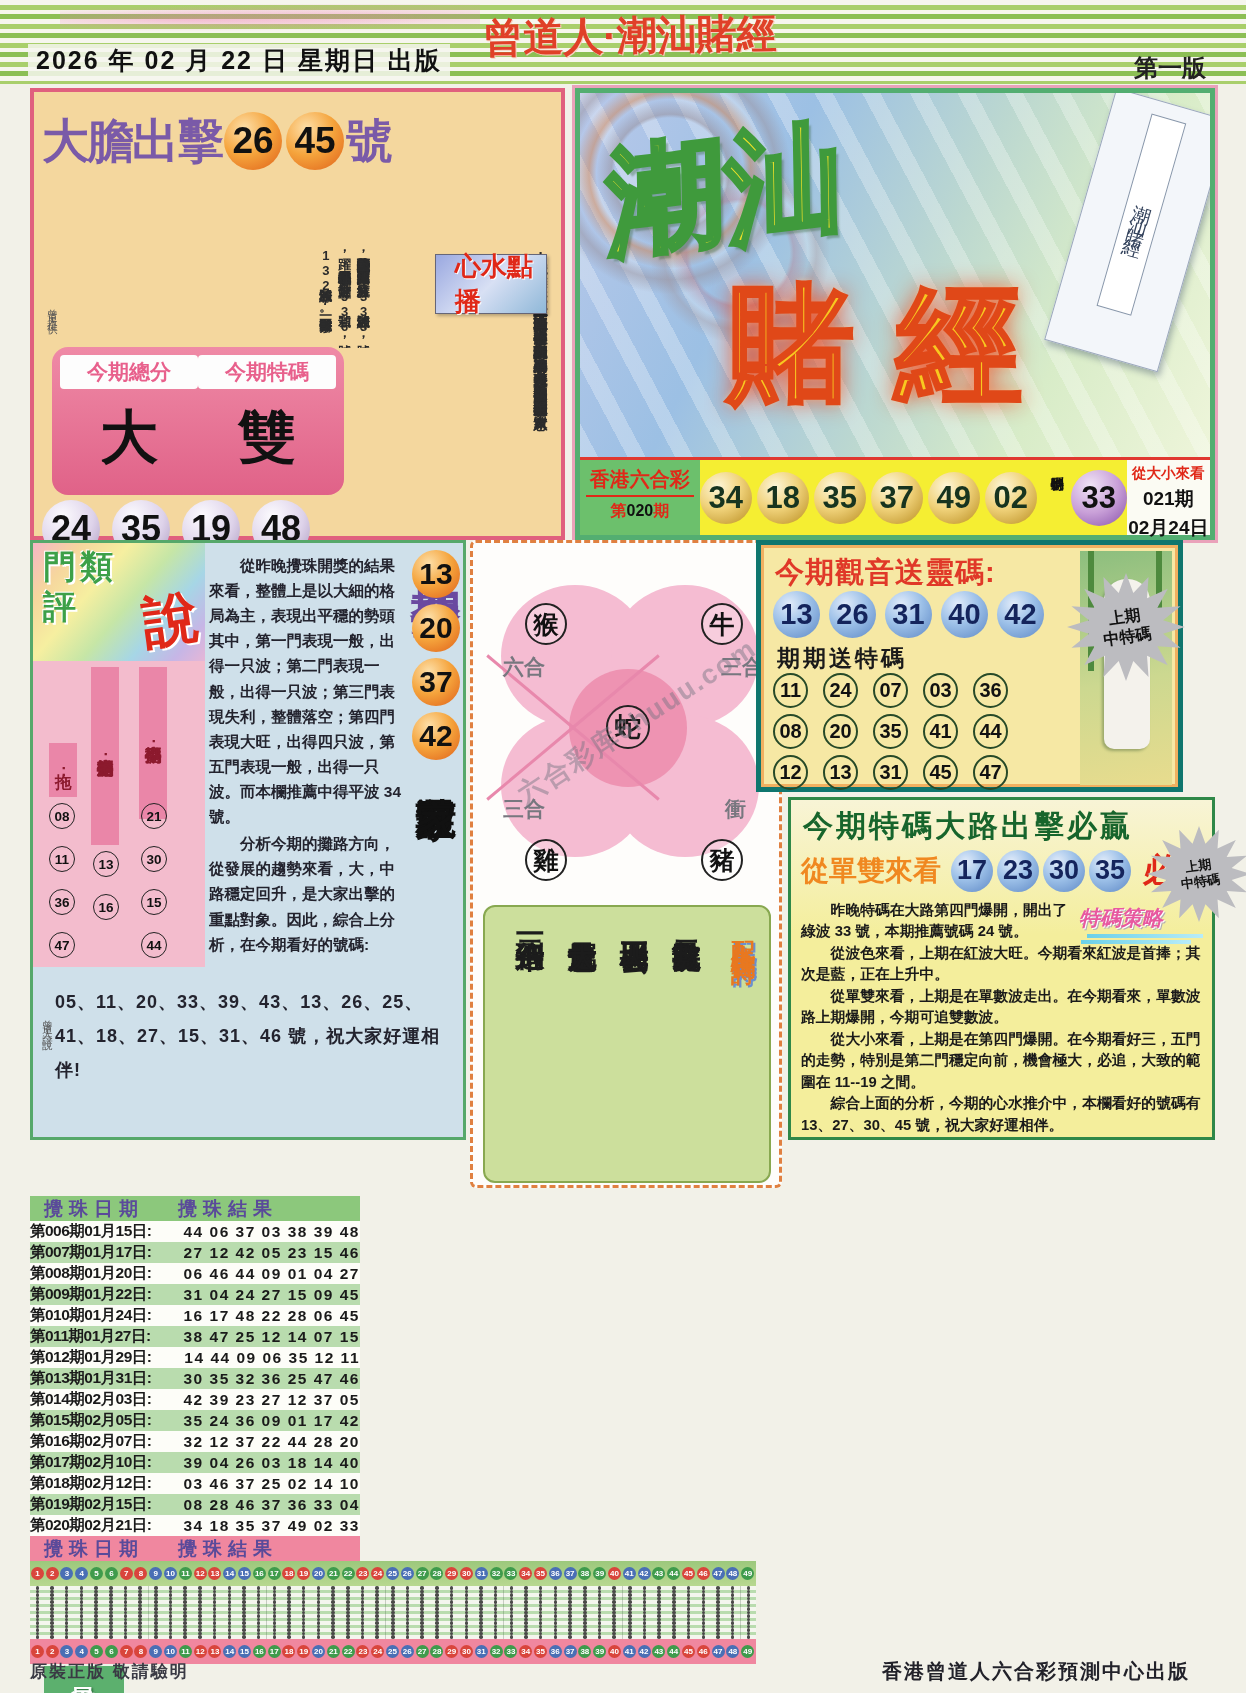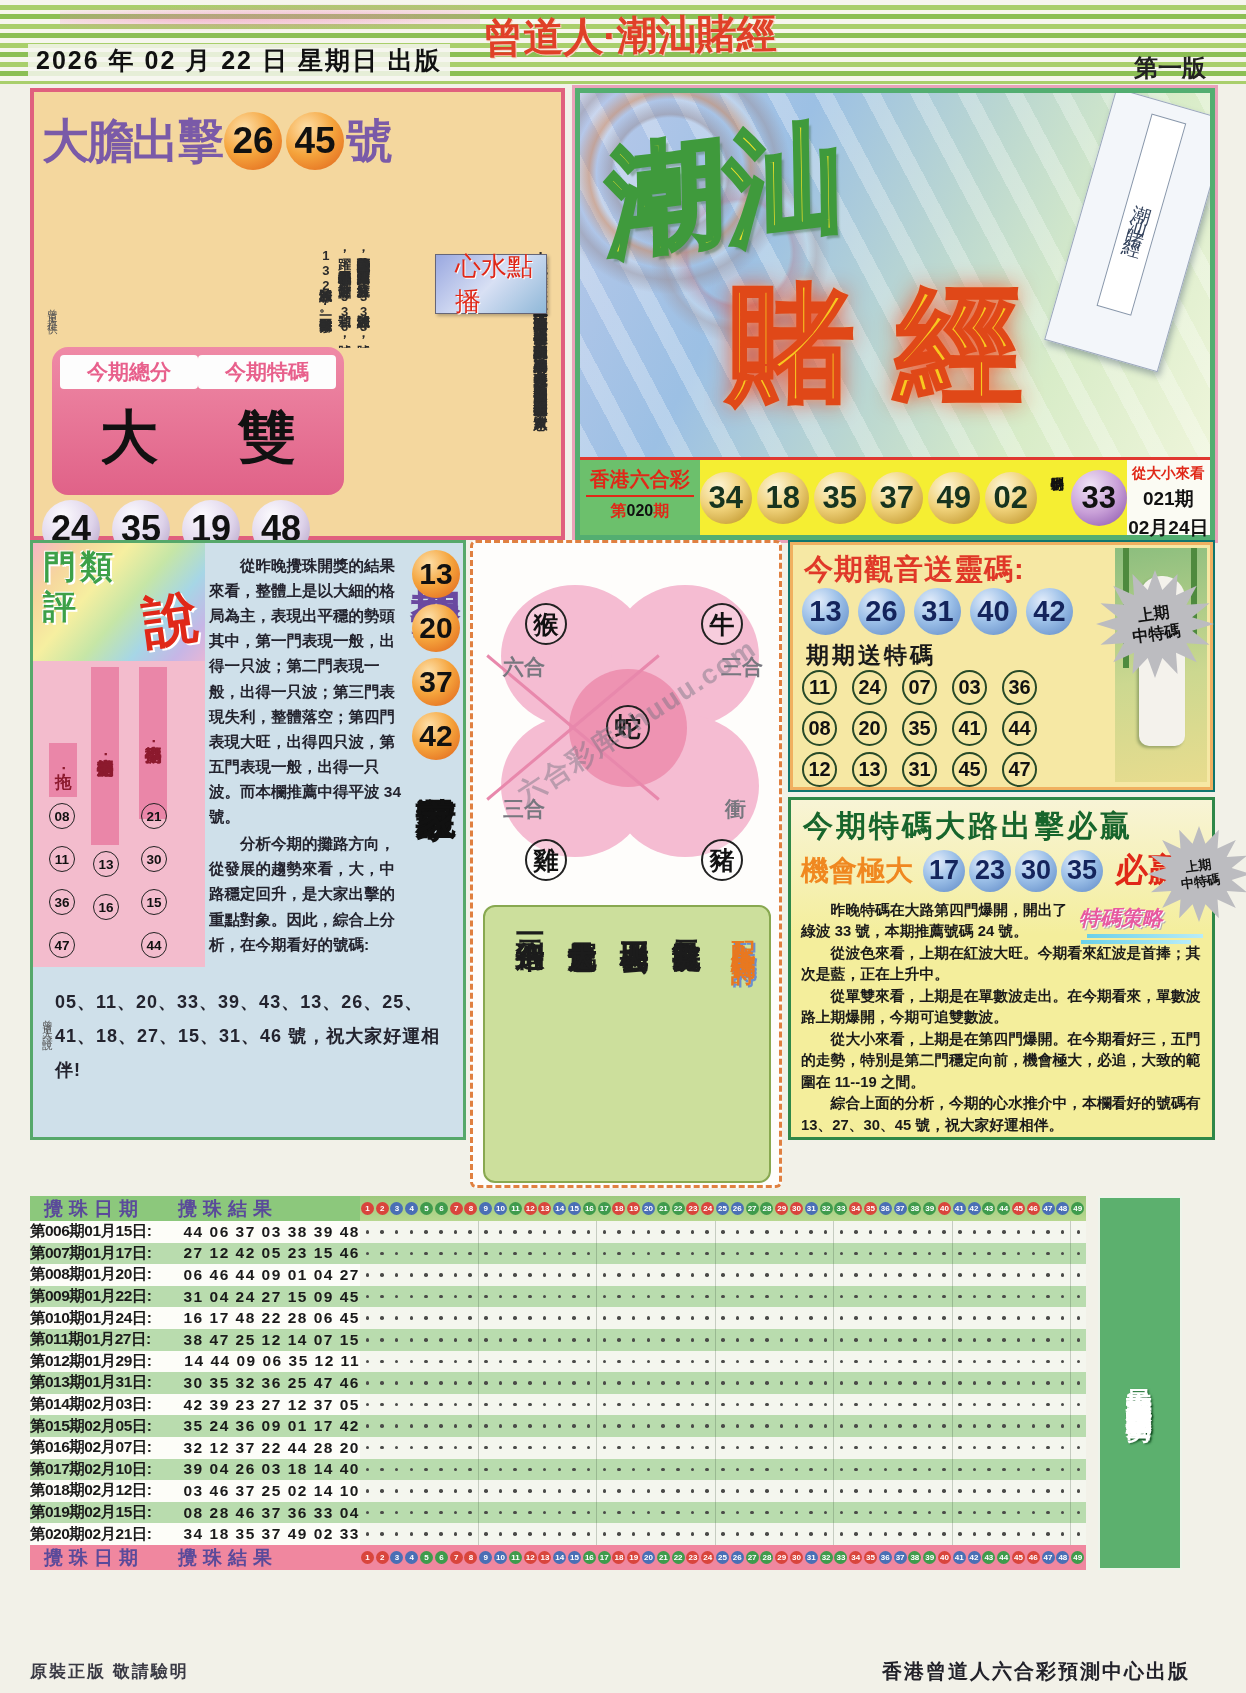--- a/index.html
+++ b/index.html
@@ -30,21 +30,21 @@
   
   #tl{position:absolute;left:30px;top:88px;width:535px;height:452px;border:4px solid #e0607e;background:#f4d79e;}
   #tl-head{position:absolute;left:8px;top:6px;right:6px;height:86px;display:flex;align-items:center;}
   #tl-head .big{font-size:47px;font-weight:900;color:#7a5aa8;letter-spacing:-2px;}
   #tl-head .ball{width:58px;height:58px;font-size:37px;margin:0 2px;}
   #tl-head .right{font-size:36px;font-weight:900;color:#111;margin-left:14px;letter-spacing:1px;}
   #tl-vr{position:absolute;right:10px;top:158px;width:212px;height:276px;font-size:14px;line-height:1.55;color:#2b2b2b;overflow:hidden;font-weight:600;}
   #tl-vl{position:absolute;left:86px;top:156px;width:252px;height:100px;font-size:13px;line-height:1.45;color:#2b2b2b;overflow:hidden;font-weight:600;}
   #tl-badge{position:absolute;right:14px;top:162px;width:112px;height:60px;display:flex;align-items:center;justify-content:center;
        background:linear-gradient(135deg,#9aa8e0,#d8e0f4 50%,#8fb8d8);border:1px solid #667;box-shadow:2px 2px 3px rgba(0,0,0,.25);}
-  #tl-badge span{font-size:26px;font-weight:400;color:#e02818;text-shadow:1px 1px 0 #fff;margin-left:19px;}
+  #tl-badge span{font-size:26px;font-weight:700;color:#e02818;text-shadow:1px 1px 0 #fff;margin-left:19px;}
   #tl-provider{position:absolute;left:12px;top:208px;height:150px;font-size:10.5px;color:#555;letter-spacing:4px;}
   #tl-score{position:absolute;left:18px;top:255px;width:292px;height:148px;background:linear-gradient(180deg,#ef8aa6,#e06288);border-radius:16px;display:flex;padding:8px;gap:0;}
   #tl-score .cell{flex:1;display:flex;flex-direction:column;}
   #tl-score .cap{background:#fdfdfd;border-radius:4px;text-align:center;font-size:21px;font-weight:900;color:#e8608c;padding:3px 0;}
   #tl-score .val{flex:1;display:flex;align-items:center;justify-content:center;font-size:58px;font-weight:900;color:#111;}
   #tl-balls{position:absolute;left:8px;top:408px;display:flex;gap:12px;}
   #tl-balls .ball{width:58px;height:58px;font-size:36px;}
 
   
   #mast{position:absolute;left:575px;top:88px;width:640px;height:452px;border:5px solid #53ae71;outline:3px solid #eaa2ba;background:#fff;}
@@ -110,21 +110,21 @@
        display:flex;align-items:center;justify-content:center;font-size:26px;font-weight:700;background:#f2a6c0;}
   #wmark{position:absolute;left:-6px;top:160px;width:340px;transform:rotate(-33deg);font-size:27px;font-weight:700;
        color:rgba(115,115,128,.45);letter-spacing:2px;text-align:center;pointer-events:none;}
   #poem{position:absolute;left:10px;top:362px;width:288px;height:278px;background:#ccdf9c;border:2px solid #88a850;border-radius:12px;}
   #poem-title{position:absolute;right:10px;top:14px;height:250px;font-size:24px;font-weight:900;color:#e87820;
        text-shadow:2px 2px 0 #6a8fd0;letter-spacing:4px;}
   #poem-body{position:absolute;left:10px;top:12px;width:218px;height:254px;writing-mode:vertical-rl;text-orientation:upright;
        white-space:pre-line;font-family:"DejaVu Serif","Liberation Serif",serif;font-size:29px;font-weight:600;color:#1c1c1c;line-height:1.8;}
 
   
-  #gy{position:absolute;left:788px;top:540px;width:427px;height:252px;border:2px solid #0f766e;box-shadow:inset 0 0 0 3px #f0b060;background:#f6e8a4;}
+  #gy{position:absolute;left:756px;top:540px;width:427px;height:252px;border:5px solid #0f766e;box-shadow:inset 0 0 0 3px #f0b060;background:#f6e8a4;}
   #gy-title{position:absolute;left:14px;top:8px;font-size:29px;font-weight:900;color:#e03828;letter-spacing:1px;}
   #gy-balls{position:absolute;left:12px;top:46px;display:flex;gap:9px;}
   #gy-balls .ball{width:47px;height:47px;font-size:29px;}
   #gy-sub{position:absolute;left:16px;top:98px;font-size:23px;font-weight:900;color:#1a1a1a;letter-spacing:3px;}
   #gy-grid{position:absolute;left:12px;top:128px;display:flex;flex-direction:column;gap:6px;}
   #gy-grid .row{display:flex;gap:15px;}
   #gy-grid .c{width:35px;height:35px;border:2px solid #274a28;border-radius:50%;display:flex;align-items:center;justify-content:center;
        font-size:20px;font-weight:700;color:#111;}
   #gy-art{position:absolute;right:6px;top:6px;width:92px;height:234px;background:linear-gradient(170deg,#8cbe7e,#ccd890 55%,#e8dc8e);overflow:hidden;}
   #gy-art .fig{position:absolute;left:24px;top:28px;width:46px;height:170px;background:#f4f2ec;border-radius:22px 22px 10px 10px;box-shadow:-2px 2px 3px rgba(60,90,50,.4);}
@@ -145,21 +145,21 @@
   #sp-star{left:356px;top:26px;width:104px;height:96px;}
   #sp-star span{font-size:13px;}
   #sp-logo{position:absolute;left:288px;top:104px;width:132px;text-align:left;}
   #sp-logo .t{font-size:21px;font-weight:900;font-style:italic;color:#e858a0;text-shadow:1px 1px 0 #fff,2px 2px 0 rgba(80,80,200,.4);}
   #sp-logo .bar{height:4px;margin:2px 8px;background:linear-gradient(90deg,#6ad0e8,#b8ecf8);}
   #sp-paras{position:absolute;left:10px;top:100px;width:407px;font-size:14.8px;line-height:1.45;font-weight:600;color:#1a1a1a;}
   #sp-paras p{margin:0;}
   #sp-paras p:first-child{width:274px;}
 
   
-  #bot{position:absolute;left:30px;top:1196px;width:1156px;height:374px;display:flex;}
+  #bot{position:absolute;left:30px;top:1196px;width:1156px;height:374px;display:flex;flex-direction:column;}
   #btable{width:330px;display:flex;flex-direction:column;}
   #btable .hdr{height:25px;background:#8cc87c;display:flex;align-items:center;font-size:19px;font-weight:900;color:#5a4a9a;letter-spacing:6px;}
   #btable .hdr.pink{background:#f0879f;}
   #btable .hdr .h1{margin-left:14px;} #btable .hdr .h2{margin-left:34px;}
   #btable .rows{flex:1;display:flex;flex-direction:column;}
   .trow{flex:1;display:flex;align-items:center;background:#fdfdf8;}
   .trow:nth-child(even){background:#b9dcae;}
   .trow .lab{width:172px;font-size:15.5px;font-weight:700;white-space:nowrap;letter-spacing:-0.5px;}
   .trow .nums{flex:1;font-size:15.5px;font-weight:700;letter-spacing:1.5px;white-space:nowrap;}
   #bgrid{width:726px;display:flex;flex-direction:column;}
@@ -389,21 +389,21 @@
       <div class="fig"></div>
     </div>
     <div id="gy-star" class="starburst">
         <span><span>上期</span><br><span>中特碼</span></span>
       </div>
   </div>
 
   <div id="sp">
     <div id="sp-title">今期特碼大路出擊必贏</div>
     <div id="sp-row">
-      <span class="pick">機會極大</span>
+      <span class="pick">從單雙來看</span>
       <span style="display:inline-flex;gap:4px;">
           <span class="ball blue">17</span>
           <span class="ball blue">23</span>
           <span class="ball blue">30</span>
           <span class="ball blue">35</span>
         </span>
       <span class="win">必贏</span>
     </div>
     <div id="sp-star" class="starburst">
         <span><span>上期</span><br><span>中特碼</span></span>

